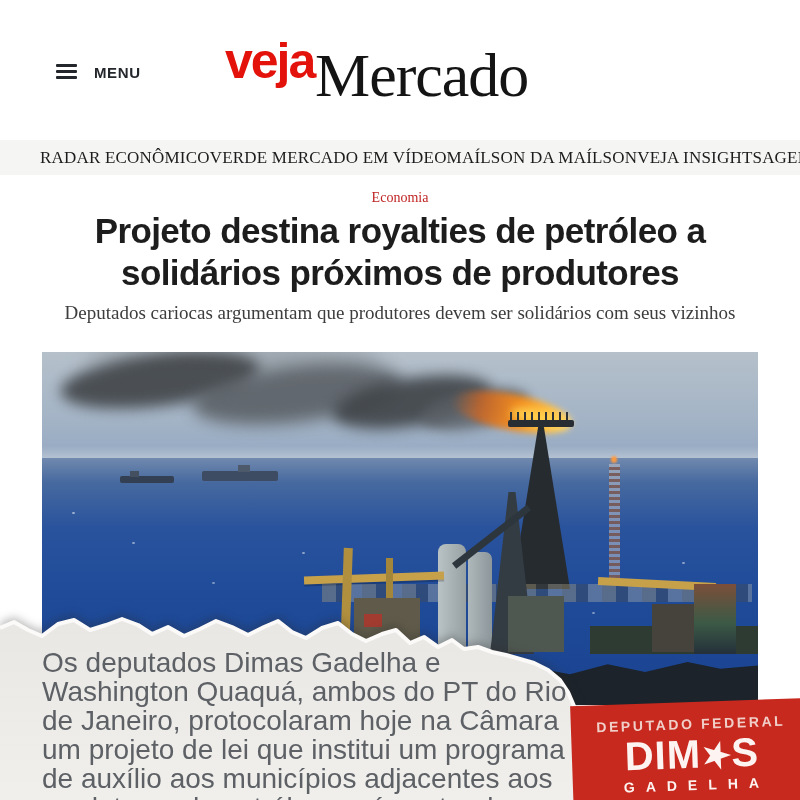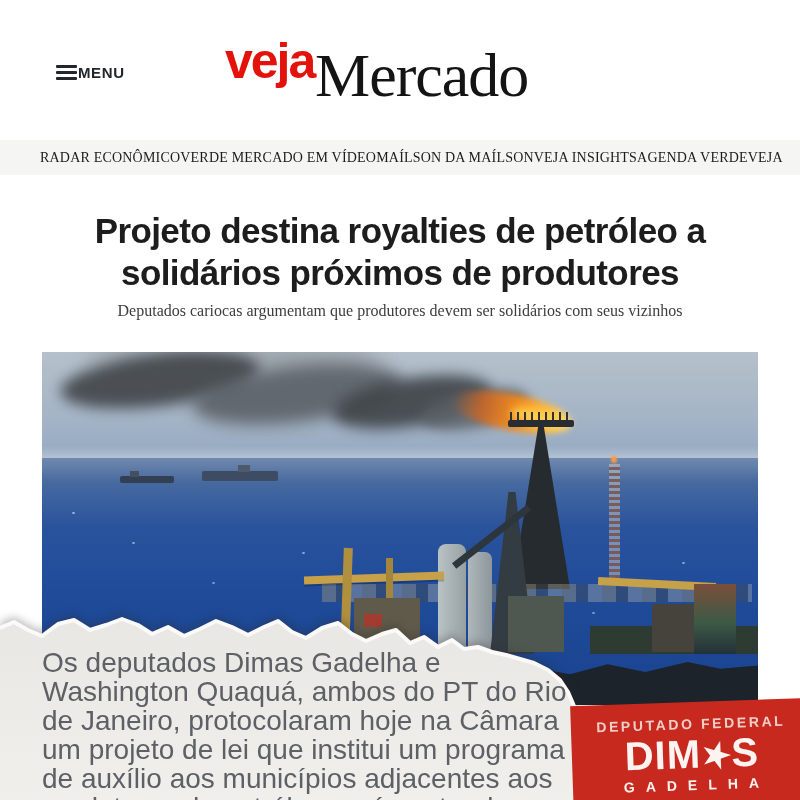--- a/index.html
+++ b/index.html
@@ -1,42 +1,42 @@
 <!DOCTYPE html>
 <html><head>
 <meta charset="utf-8">
 <style>
   * { margin:0; padding:0; box-sizing:border-box; }
   html,body { width:800px; height:800px; }
   body { font-family:"Liberation Sans", sans-serif; background:#ffffff; }
   #page { position:relative; width:800px; height:800px; background:#ffffff; overflow:hidden; }
 
   
-  .menu-btn { position:absolute; left:56px; top:64px; display:flex; align-items:center; gap:1px; cursor:pointer; }
+  .menu-btn { position:absolute; left:56px; top:64px; display:flex; gap:17px; cursor:pointer; }
   .hamburger { width:21px; height:15px; display:flex; flex-direction:column; justify-content:space-between; }
   .hamburger span { display:block; height:2.6px; background:#23272c; border-radius:1px; }
   .menu-label { font-size:15px; font-weight:bold; letter-spacing:0.6px; color:#23272c; }
 
   .logo { position:absolute; left:0; top:0; width:800px; height:130px; pointer-events:none; }
   .logo-veja { position:absolute; left:225px; top:36px; font-size:50px; font-weight:800; letter-spacing:-2px; color:#e3120b; line-height:1; }
   .logo-mercado { position:absolute; left:315px; top:44px; font-family:"Liberation Serif", serif; font-size:62px; color:#141414; line-height:1; letter-spacing:-1px; }
 
   
   .nav { position:absolute; left:0; top:140px; width:800px; height:35px; background:#f5f5f4; }
   .nav-inner { position:absolute; left:40px; right:40px; top:0; height:35px; display:flex; justify-content:space-between; align-items:center; }
-  .nav-item { font-family:"Liberation Serif", serif; font-size:14px; letter-spacing:0.2px; color:#1c1c1c; white-space:nowrap; cursor:pointer; }
+  .nav-item { font-family:"Liberation Serif", serif; font-size:17px; letter-spacing:0.2px; color:#1c1c1c; white-space:nowrap; cursor:pointer; }
 
   
   .category { position:absolute; left:0; top:190px; width:800px; text-align:center;
               font-family:"Liberation Serif", serif; font-size:14px; color:#c02424; }
   .headline { position:absolute; left:40px; top:210px; width:720px; text-align:center;
               font-size:35px; line-height:1.2; font-weight:bold; color:#1d1d1d; letter-spacing:-0.6px; }
   .headline span { display:block; }
   .subheadline { position:absolute; left:60px; top:302px; width:680px; text-align:center;
-                 font-family:"Liberation Serif", serif; font-size:16px; color:#3d3d3d; }
+                 font-family:"Liberation Serif", serif; font-size:19px; color:#3d3d3d; }
 
   
   .photo { position:absolute; left:42px; top:352px; width:716px; height:353px; overflow:hidden; background:#9fb0c2; }
   .photo * { position:absolute; }
   .sky { left:0; top:0; width:716px; height:110px; background:linear-gradient(180deg,#b5c0ca 0%,#a4b4c6 60%,#93a8c2 100%); }
   .haze { left:0; top:94px; width:716px; height:28px; background:linear-gradient(180deg, rgba(193,203,216,0), rgba(193,203,216,.85) 50%, rgba(193,203,216,0)); }
   .ocean { left:0; top:106px; width:716px; height:247px;
            background:linear-gradient(180deg,#7089ae 0%,#46699f 10%,#2a539d 28%,#1f4b99 55%,#1a4390 100%); }
   .flecks { left:30px; top:160px; width:3px; height:2px; background:rgba(255,255,255,.55); border-radius:50%;
             box-shadow:60px 30px rgba(255,255,255,.5), 140px 70px rgba(255,255,255,.45), 230px 40px rgba(255,255,255,.5),
@@ -119,20 +119,21 @@
     <div class="nav-inner">
       <span class="nav-item">RADAR ECONÔMICO</span>
       <span class="nav-item">VERDE MERCADO EM VÍDEO</span>
       <span class="nav-item">MAÍLSON DA MAÍLSON</span>
       <span class="nav-item">VEJA INSIGHTS</span>
       <span class="nav-item">AGENDA VERDE</span>
       <span class="nav-item">VEJA</span>
     </div>
   </div>
 
+  <div class="category">Economia</div>
   <h1 class="headline">
     <span>Projeto destina royalties de petróleo a</span>
     <span>solidários próximos de produtores</span>
   </h1>
   <div class="subheadline">Deputados cariocas argumentam que produtores devem ser solidários com seus vizinhos</div>
 
   <div class="photo">
     <div class="sky"></div>
     <div class="haze"></div>
     <div class="ocean"></div>

